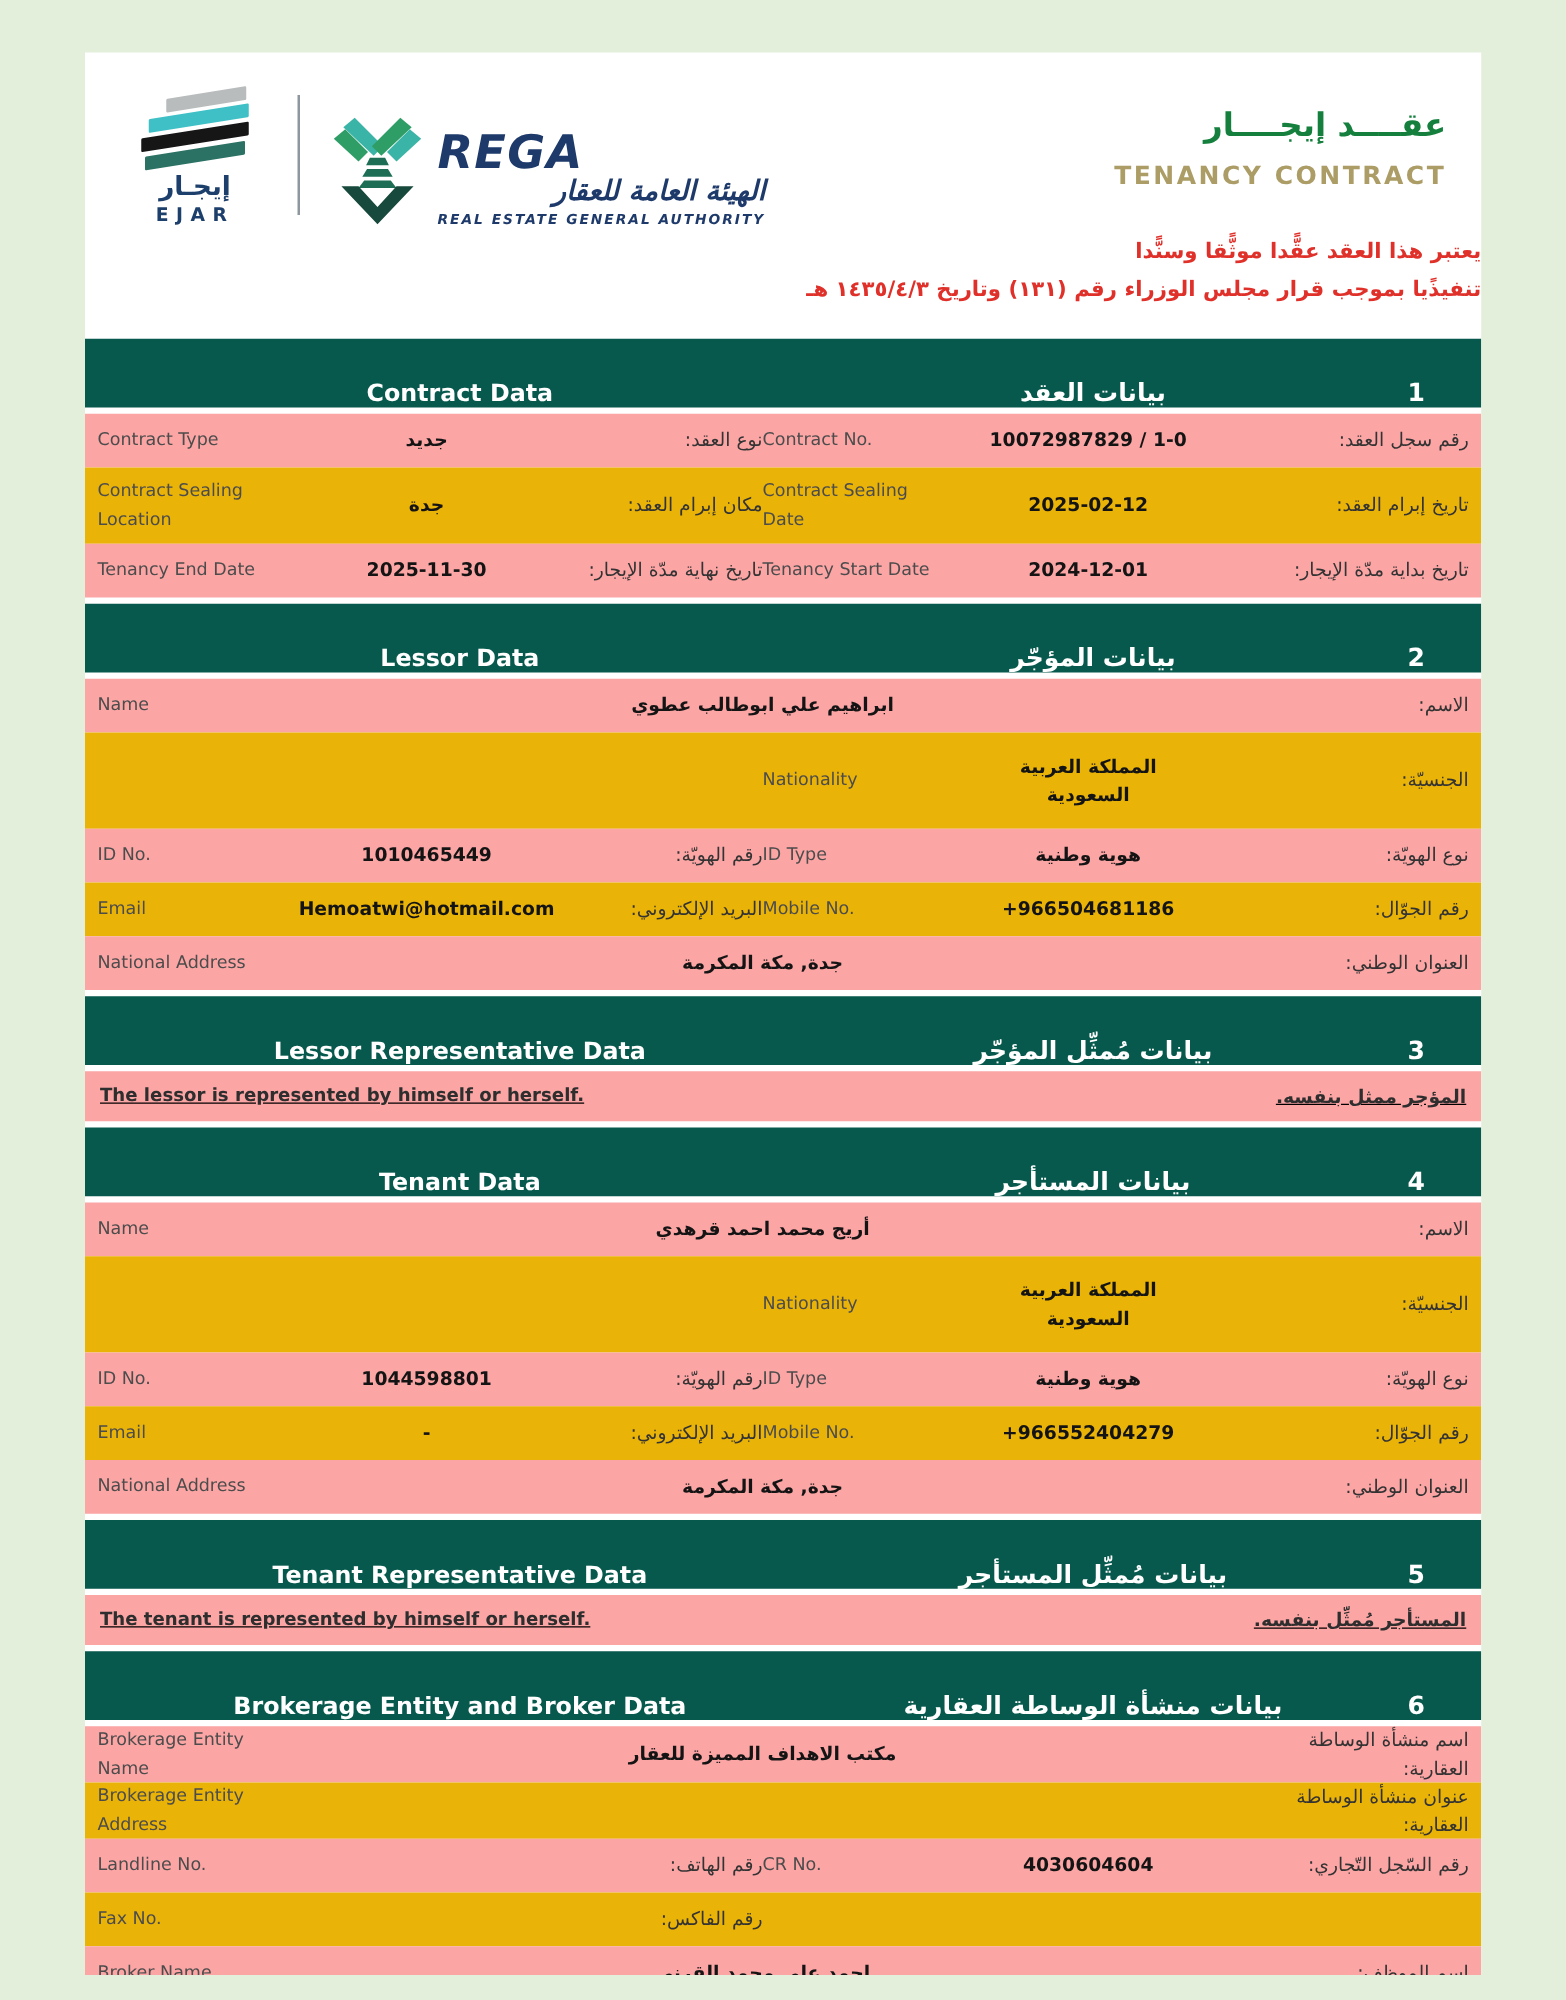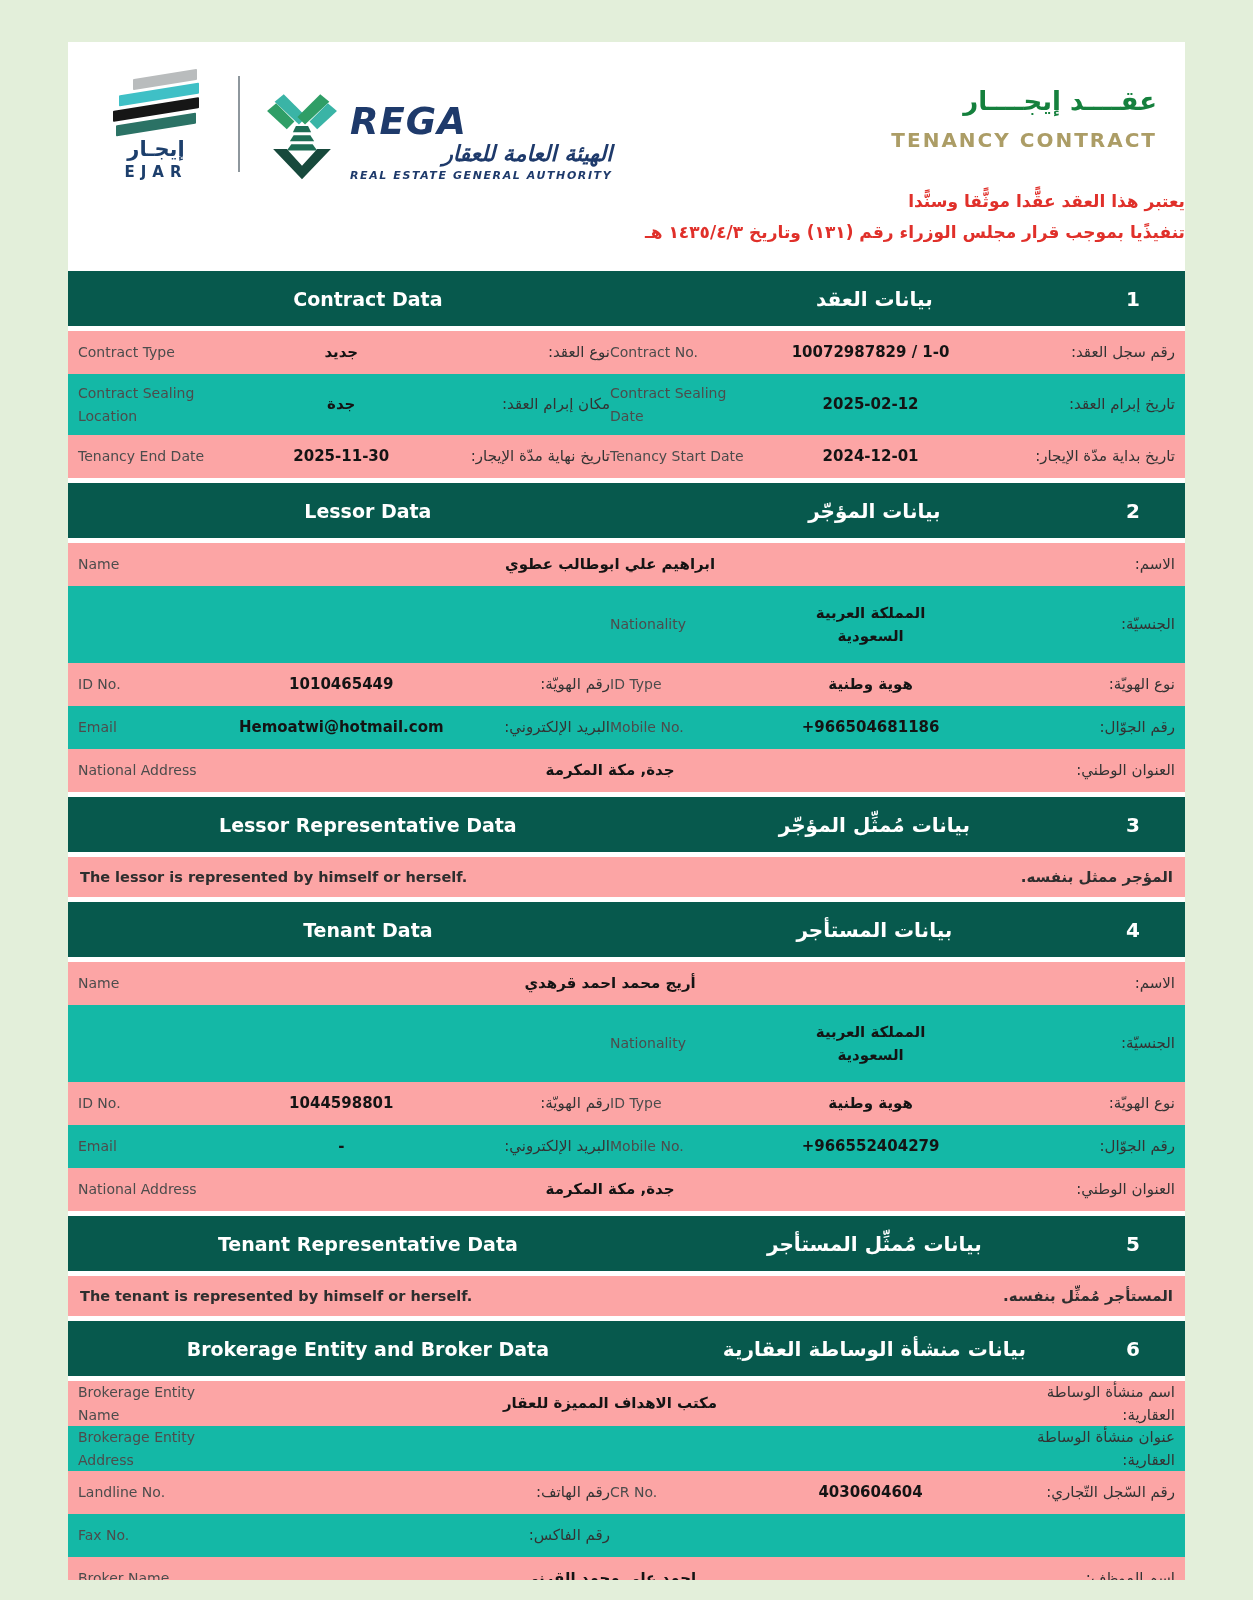--- a/index.html
+++ b/index.html
@@ -31,36 +31,36 @@
   .rega-text { margin-left:10px; }
   .rega-word { color:#1e3a6b; font-weight:bold; font-size:37px; line-height:0.95; letter-spacing:1px; }
   .rega-ar { color:#1e3a6b; font-weight:bold; font-size:22px; direction:rtl; margin-top:2px; }
   .rega-en { color:#1e3a6b; font-size:11px; letter-spacing:1.6px; font-weight:bold; margin-top:3px; }
   .hdr-right { flex:1; direction:rtl; text-align:right; padding-left:4px; padding-right:6px; padding-top:16px; }
   .contract-title-ar { color:#15803d; font-weight:bold; font-size:26px; }
   .contract-title-en { color:#ac9d66; font-weight:bold; font-size:20px; letter-spacing:2px; margin-top:12px; direction:ltr; }
   .disclaimer { direction:rtl; text-align:right; padding-left:300px; margin-top:4px;
                 color:#e0302a; font-weight:bold; font-size:17px; line-height:1.8; white-space:nowrap; }
   
-  .section-bar { background:#07594d; height:55px; margin:5px 0; display:flex; align-items:center; color:#fff; }
+  .section-bar { background:#07594d; height:55px; margin:5px 0; display:flex; align-items:flex-end; color:#fff; }
   .bar-en { flex:1; text-align:center; font-weight:bold; font-size:19px; }
   .bar-ar { width:37%; text-align:center; font-weight:bold; font-size:20px; direction:rtl; }
   .bar-num { width:104px; text-align:center; font-weight:bold; font-size:20px; }
   .sections { margin-top:24px; }
   
   .row { min-height:43px; display:grid; align-items:center; padding:0 10px; background:#fca5a5; }
-  .row.shade { background:#14b8a6; }
+  .row.shade { background:#eab308; }
   .row.tall { min-height:61px; }
   .row.split { grid-template-columns:13.5% 21% 14% 12.5% 22.5% 16.5%; }
   .row.full  { grid-template-columns:13.5% 1fr 16.5%; }
   .lbl-en { color:#4c4c4c; font-size:14px; text-align:left; line-height:1.6; }
   .lbl-ar { color:#333333; font-size:15px; text-align:right; direction:rtl; line-height:1.5; }
   .val { color:#141414; font-weight:bold; font-size:15px; text-align:center; line-height:1.5; }
   .val-narrow { max-width:130px; margin:16px auto; }
-  .row.note { display:flex; justify-content:space-between; align-items:center; min-height:40px; padding:0 12px; }
+  .row.note { display:flex; justify-content:space-between; align-items:center; min-height:40px; padding:0 12px;text-decoration:underline; }
   .note-en { font-weight:bold; color:#2e2e2e; font-size:14.5px; }
   .note-ar { font-weight:bold; color:#2e2e2e; font-size:15px; direction:rtl; }
 </style>
 </head>
 <body>
 
 <div class="sheet">
 
   <div class="hdr">
     <div class="ejar-logo">

